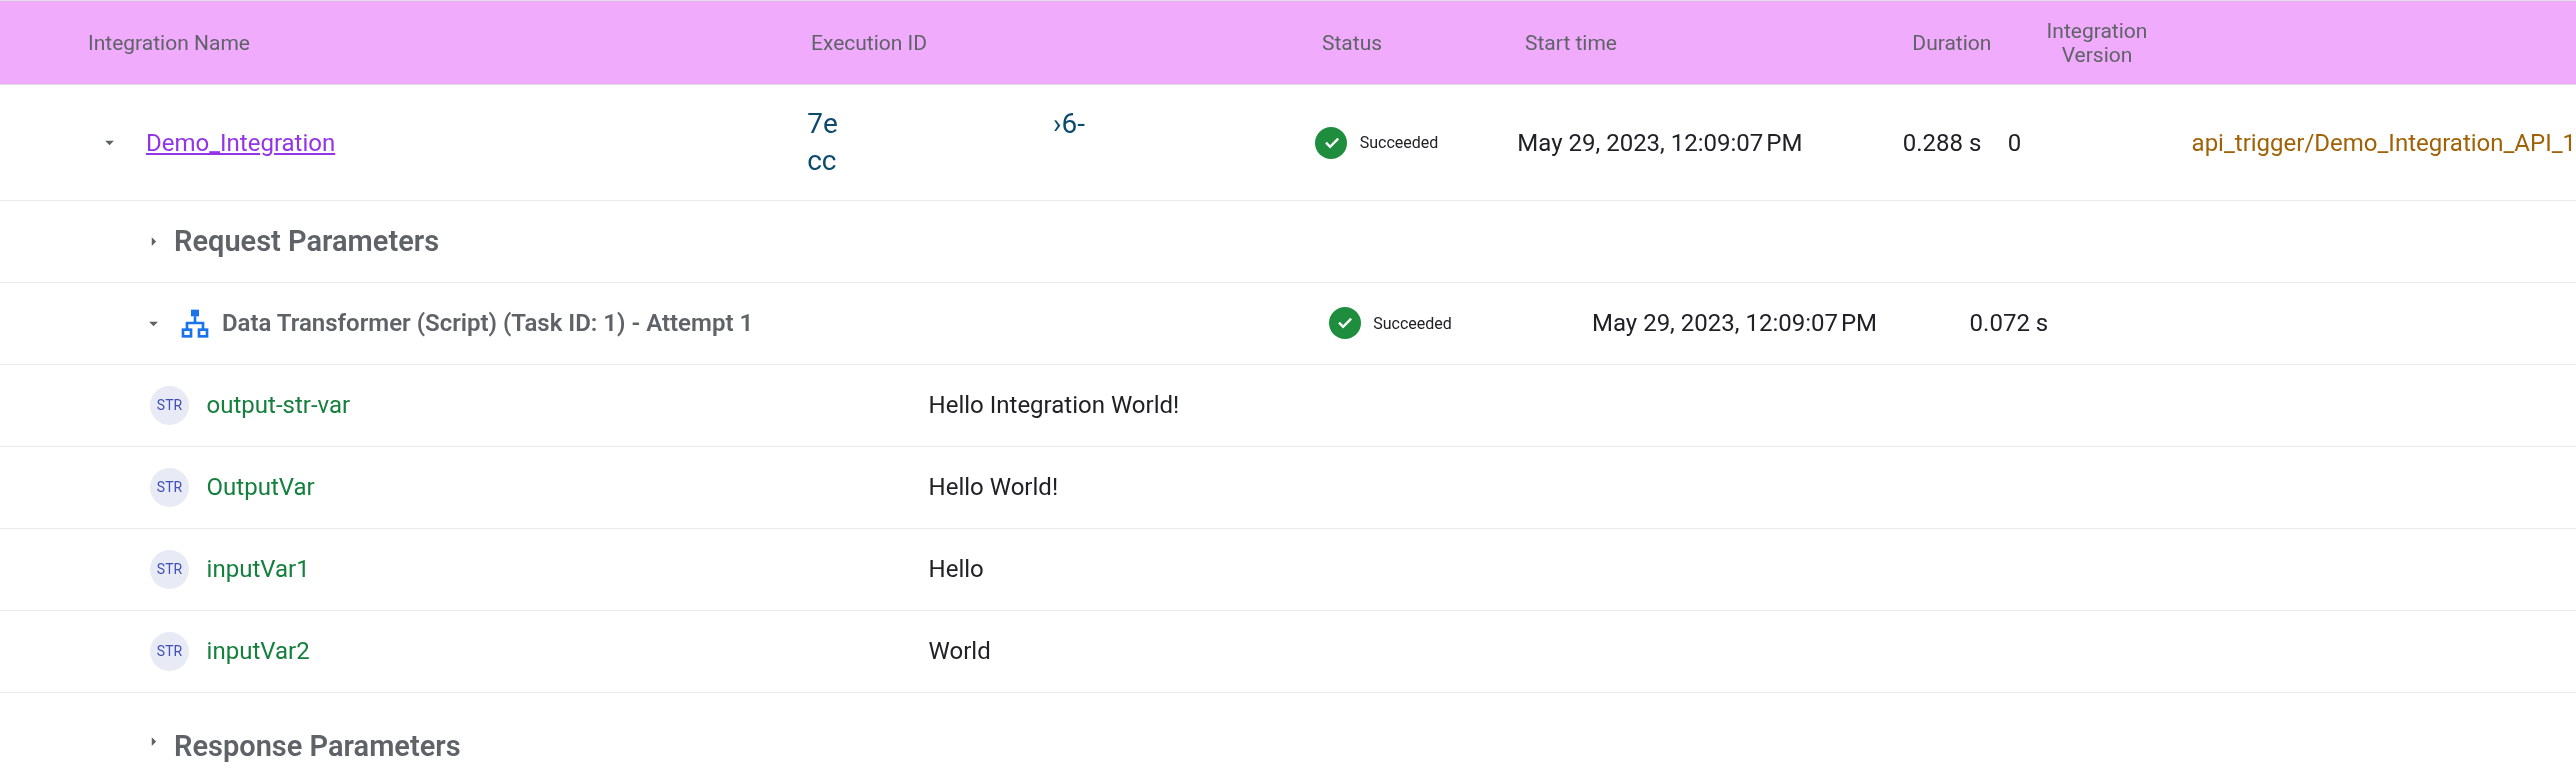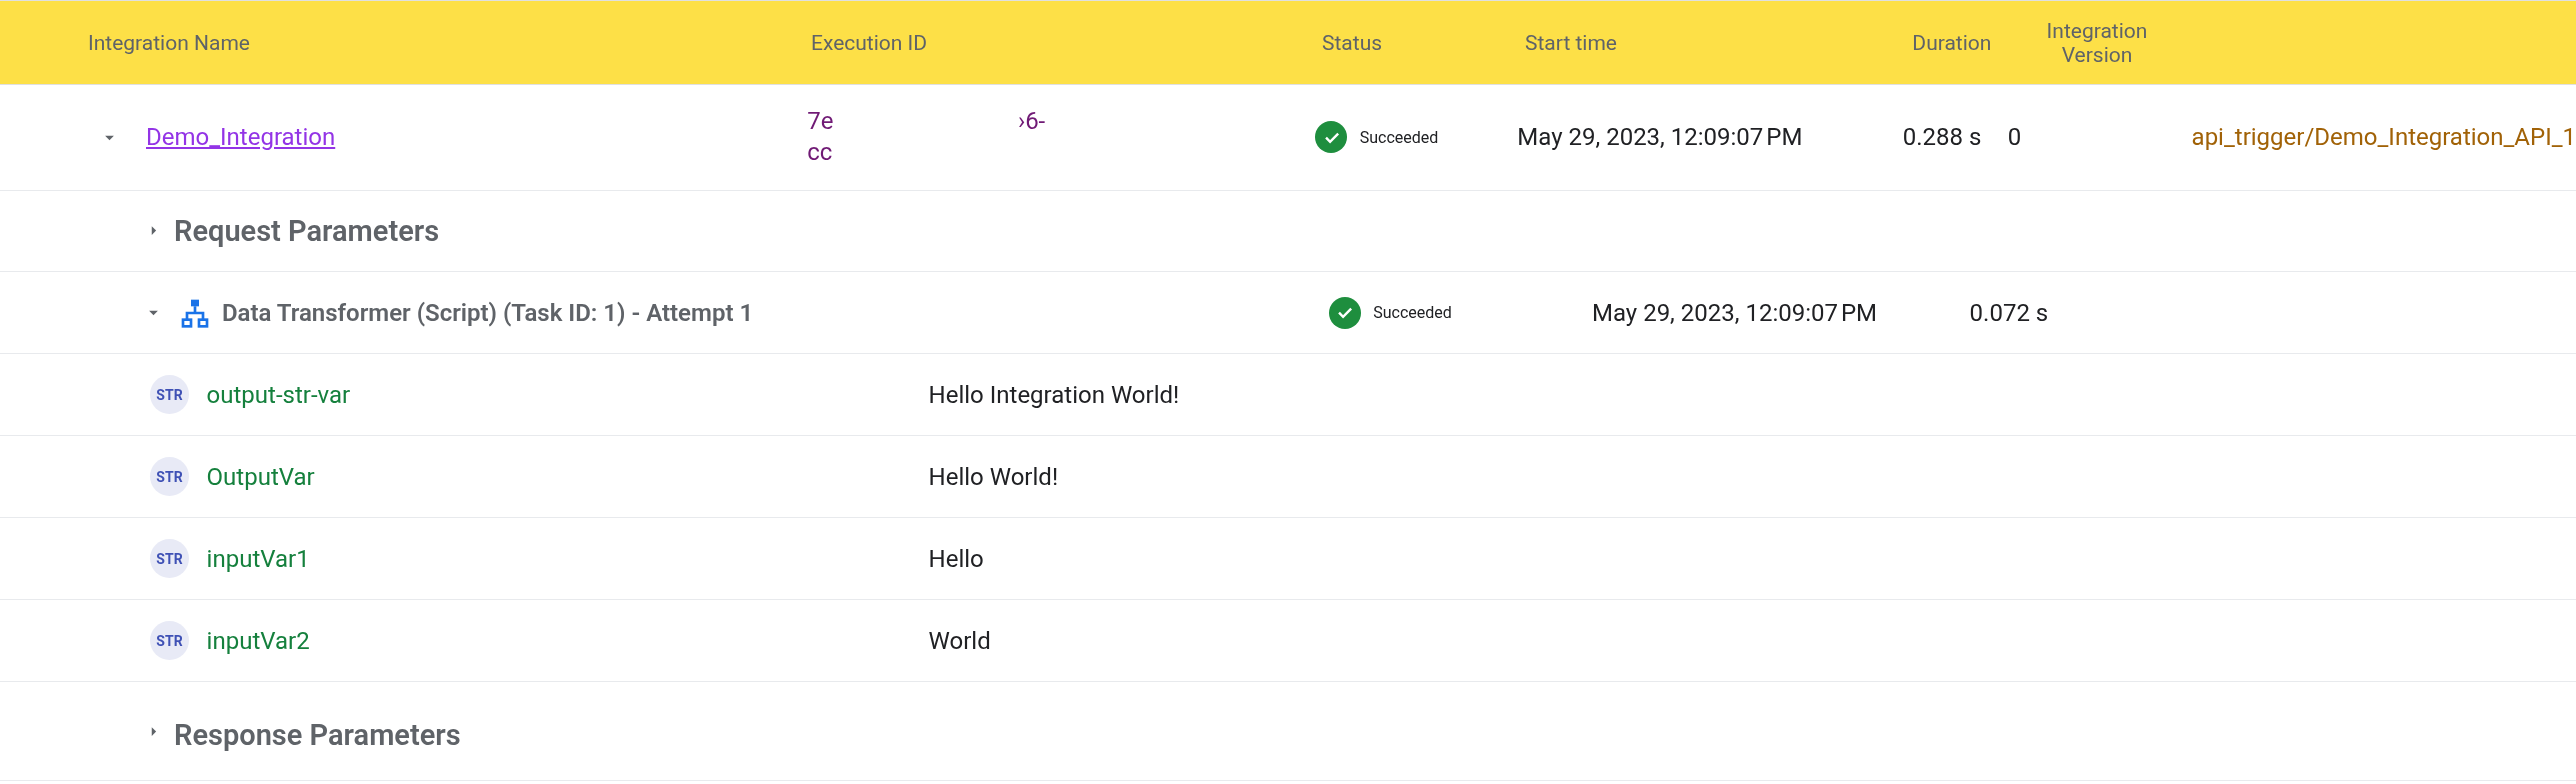--- a/index.html
+++ b/index.html
@@ -9,21 +9,21 @@
     }
     body {
       font-family: 'Google Sans', Roboto, Arial, sans-serif;
       font-size: 23px;
       color: #202124;
       background: #fff;
     }
     .table-header {
       display: flex;
       align-items: center;
-      background: #fde047;
+      background: #f0abfc;
       border-top: 0.9px solid #e0e0e0;
       border-bottom: 0.9px solid #e0e0e0;
       padding: 17.6px 0;
       color: #5f6368;
       font-size: 21px;
     }
     .col-name { width: 811px; padding-left: 88px; }
     .col-exec { width: 511px; }
     .col-status { width: 203px; }
     .col-start { width: 352px; }
@@ -53,22 +53,22 @@
       cursor: pointer;
     }
     .chevron svg { width: 21px; height: 21px; }
     .link {
       color: #9334e6;
       text-decoration: underline;
       cursor: pointer;
       font-size: 24px;
     }
     .exec-id {
-      color: #701a75;
-      font-size: 24px;
+      color: #0c4a6e;
+      font-size: 28px;
       line-height: 1.3;
     }
     .status-cell {
       display: flex;
       align-items: center;
       gap: 12.3px;
     }
     .check-icon {
       width: 32px;
       height: 32px;
@@ -139,21 +139,21 @@
       padding: 21px 0 21px 150px;
       border-bottom: 0.9px solid #e8eaed;
     }
     .type-badge {
       width: 39px;
       height: 39px;
       border-radius: 50%;
       background: #e8eaf6;
       color: #3f51b5;
       font-size: 14px;
-      font-weight: 700;
+      font-weight: 400;
       display: flex;
       align-items: center;
       justify-content: center;
       margin-right: 17.6px;
       flex-shrink: 0;
     }
     .var-name {
       font-size: 24px;
       color: #15803d;
       width: 722px;

